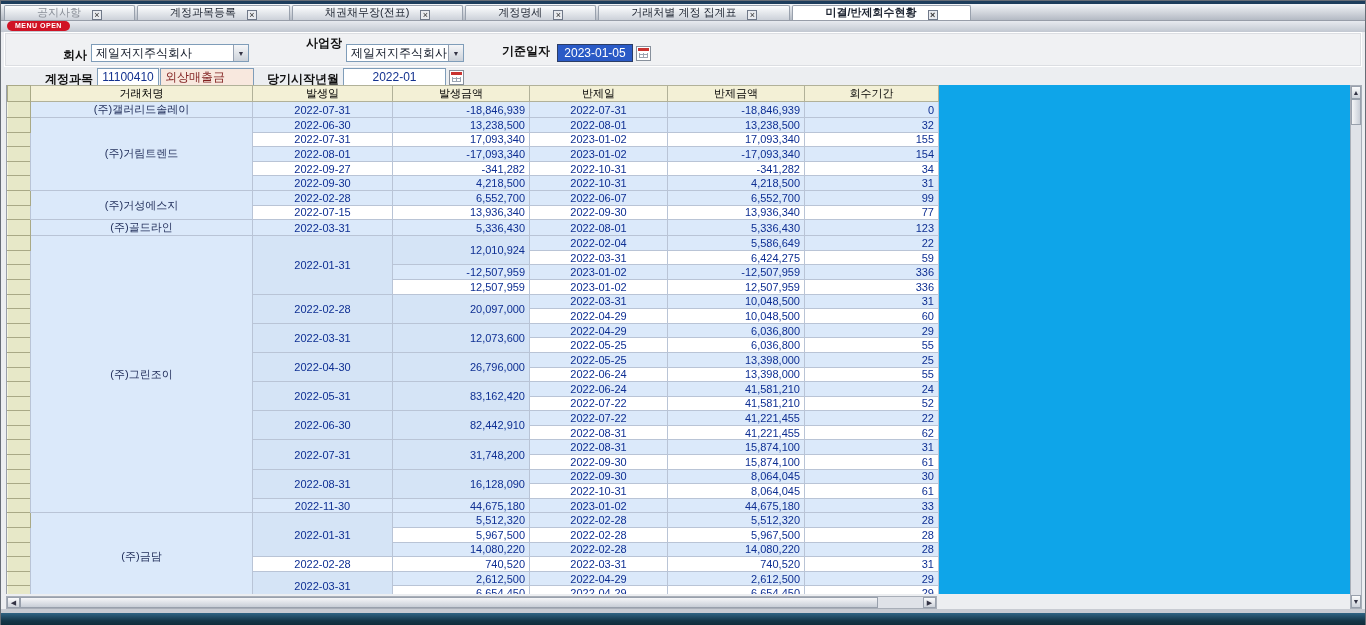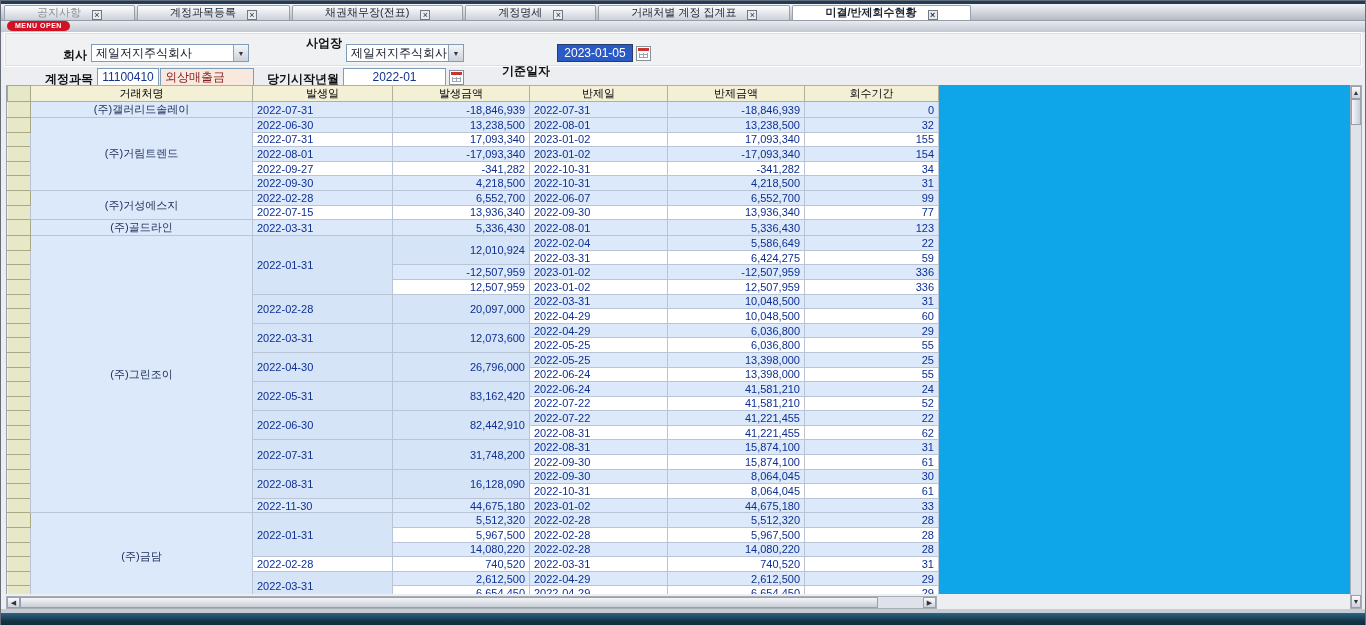--- a/index.html
+++ b/index.html
@@ -38,21 +38,21 @@
   table{border-collapse:collapse;table-layout:fixed;width:931px;font-size:11px}
   th{background:#f3f0d6;border:1px solid #b1b199;height:14px;font-weight:normal;color:#000;padding:0;white-space:nowrap;overflow:hidden}
   th.gutter-h{background:#e7e8c8;border-color:#a9a986}
   td{border:1px solid #b9c4d6;height:14.6px;padding:0 4px;color:#0e2f93;white-space:nowrap;overflow:hidden;background:#fff}
   td.gutter{background:#e7e8c8;border:1px solid #a9a986;border-top-color:#f4f5dd;border-left-color:#f4f5dd;padding:0}
   tr.even td.data{background:#dbe9fa}
   tr.odd  td.data{background:#ffffff}
   td.merged{background:#d5e4f6 !important}
   td.cust{background:#dbe9fa !important;color:#23305c;text-align:center}
   td.num{text-align:right}
-  td.date{text-align:left}
+  td.date{text-align:center}
 
   
   .hscroll{position:absolute;left:5px;top:595px;width:931px;height:13px;background:#dfe2e8;border:1px solid #a8aeb8;display:flex;align-items:stretch}
   .hs-btn{width:13px;background:linear-gradient(#fafbfc,#ced3db);border:1px solid #98a0ac;font-size:7px;display:flex;align-items:center;justify-content:center;color:#334}
   .hs-thumb{width:858px;background:linear-gradient(#f5f6f8,#c8ced7);border:1px solid #98a0ac}
   .hs-right{margin-left:auto}
   .vscroll{position:absolute;right:3px;top:84px;width:12px;height:524px;background:#dfe2e8;border:1px solid #a8aeb8;display:flex;flex-direction:column;align-items:stretch}
   .vs-btn{height:13px;background:linear-gradient(#fafbfc,#ced3db);border:1px solid #98a0ac;font-size:7px;display:flex;align-items:center;justify-content:center;color:#334}
   .vs-thumb{height:26px;background:linear-gradient(90deg,#f5f6f8,#c8ced7);border:1px solid #98a0ac}
   .vs-bottom{margin-top:auto}
@@ -102,21 +102,21 @@
       <span class="val">제일저지주식회사</span>
       <span class="dd-btn">▼</span>
     </div>
 
     <span class="f-label" style="left:290px;top:2px;width:47px">사업장</span>
     <div class="f-box select" style="left:341px;top:11px;width:118px">
       <span class="val">제일저지주식회사</span>
       <span class="dd-btn">▼</span>
     </div>
 
-    <span class="f-label" style="left:490px;top:30px;width:55px">기준일자</span>
+    <span class="f-label" style="left:490px;top:10px;width:55px">기준일자</span>
     <div class="f-box sel" style="left:552px;top:11px;width:76px">2023-01-05</div>
     <span class="cal-btn" style="left:631px;top:13px"></span>
 
     <span class="f-label" style="left:34px;top:38px;width:54px">계정과목</span>
     <div class="f-box" style="left:92px;top:35px;width:62px">11100410</div>
     <div class="f-box pink left" style="left:155px;top:35px;width:94px">외상매출금</div>
 
     <span class="f-label" style="left:250px;top:38px;width:84px">당기시작년월</span>
     <div class="f-box" style="left:338px;top:35px;width:103px">2022-01</div>
     <span class="cal-btn" style="left:444px;top:37px"></span>

